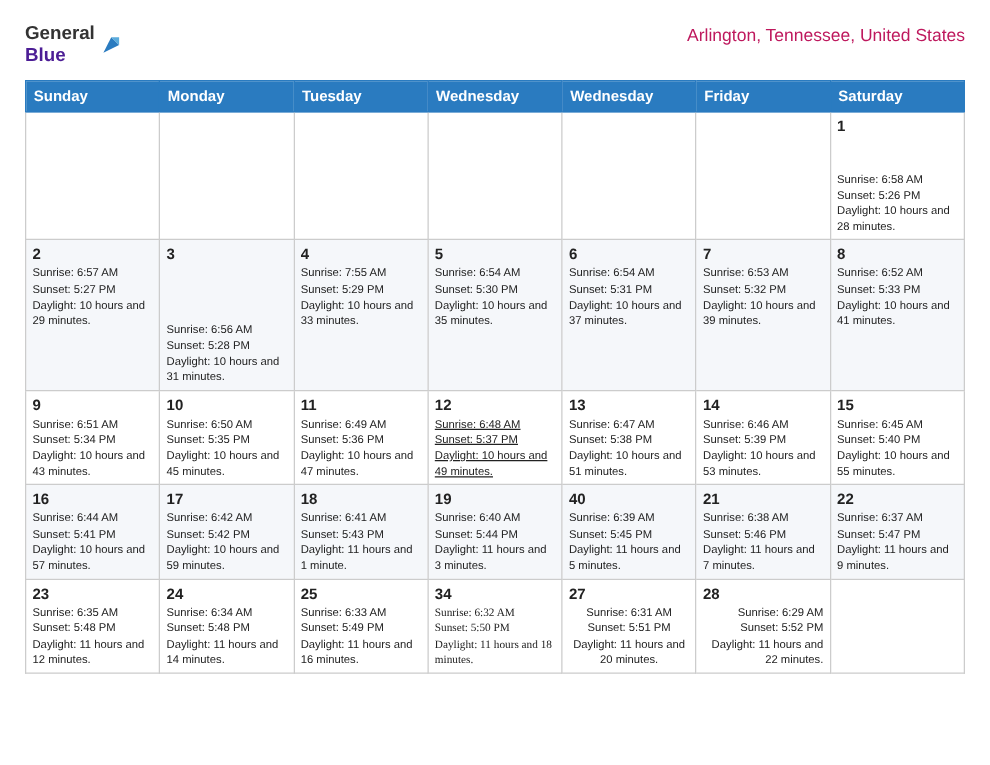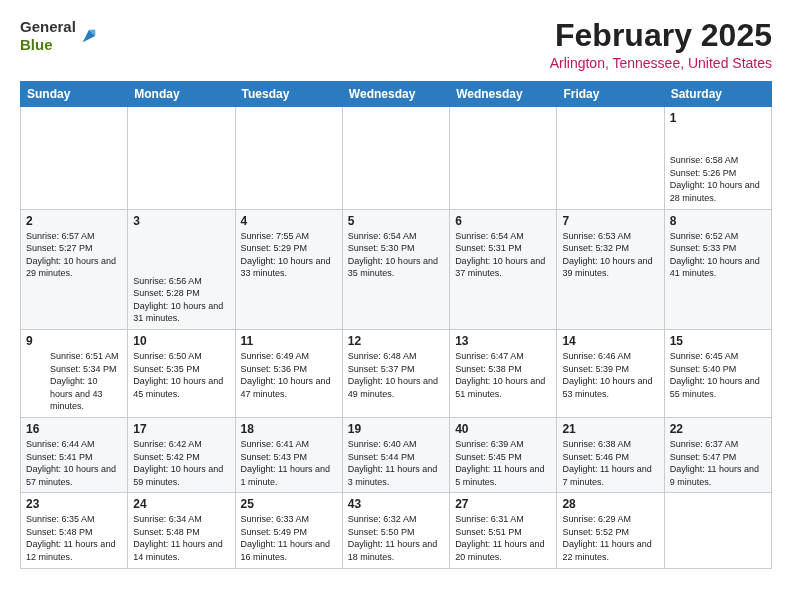--- a/index.html
+++ b/index.html
@@ -20,21 +20,21 @@
       display: flex;
       align-items: flex-end;
       gap: 2px;
     }
     .logo-text {
       font-size: 15px;
       font-weight: bold;
       line-height: 1.2;
     }
     .logo-text span.general { color: #333; }
-    .logo-text span.blue { color: #4d7c0f; }
+    .logo-text span.blue { color: #4c1d95; }
     .logo-icon {
       width: 22px;
       height: 22px;
       margin-left: 2px;
     }
     .title-block {
       text-align: right;
     }
     .month-title {
       font-size: 32px;
@@ -104,21 +104,20 @@
           <span class="blue">Blue</span>
         </div>
         <svg class="logo-icon" viewBox="0 0 28 28" xmlns="http://www.w3.org/2000/svg">
           <polygon points="6,22 22,14 14,6" fill="#2a7bc0"></polygon>
           <polygon points="14,6 22,14 22,6" fill="#5aabdc"></polygon>
         </svg>
       </div>
     </div>
   </div>
   <div class="title-block">
-    <div class="month-title">February 2025</div>
     <div class="location">Arlington, Tennessee, United States</div>
   </div>
 </div>
 
 <table class="calendar">
   <thead>
     <tr>
     <th>Sunday</th>
         <th>Monday</th>
         <th>Tuesday</th>
@@ -183,39 +182,39 @@
         <td>
           <span class="day-num">8</span>
           <div class="day-info" style="white-space: pre-line;">Sunrise: 6:52 AM
 Sunset: 5:33 PM
 Daylight: 10 hours and 41 minutes.</div>
         </td>
       </tr>
       <tr>
         <td>
           <span class="day-num">9</span>
-          <div class="day-info" style="white-space: pre-line; margin-left: 24px;">Sunrise: 6:51 AM
+          <div class="day-info" style="white-space: pre-line;">Sunrise: 6:51 AM
 Sunset: 5:34 PM
 Daylight: 10 hours and 43 minutes.</div>
         </td>
         <td>
           <span class="day-num">10</span>
           <div class="day-info" style="white-space: pre-line;">Sunrise: 6:50 AM
 Sunset: 5:35 PM
 Daylight: 10 hours and 45 minutes.</div>
         </td>
         <td>
           <span class="day-num">11</span>
           <div class="day-info" style="white-space: pre-line;">Sunrise: 6:49 AM
 Sunset: 5:36 PM
 Daylight: 10 hours and 47 minutes.</div>
         </td>
         <td>
           <span class="day-num">12</span>
-          <div class="day-info" style="white-space: pre-line;">Sunrise: 6:48 AM
+          <div class="day-info" style="white-space: pre-line; text-decoration: underline;">Sunrise: 6:48 AM
 Sunset: 5:37 PM
 Daylight: 10 hours and 49 minutes.</div>
         </td>
         <td>
           <span class="day-num">13</span>
           <div class="day-info" style="white-space: pre-line;">Sunrise: 6:47 AM
 Sunset: 5:38 PM
 Daylight: 10 hours and 51 minutes.</div>
         </td>
         <td>
@@ -288,33 +287,33 @@
 Sunset: 5:48 PM
 Daylight: 11 hours and 14 minutes.</div>
         </td>
         <td>
           <span class="day-num">25</span>
           <div class="day-info" style="white-space: pre-line;">Sunrise: 6:33 AM
 Sunset: 5:49 PM
 Daylight: 11 hours and 16 minutes.</div>
         </td>
         <td>
-          <span class="day-num">43</span>
-          <div class="day-info" style="white-space: pre-line;">Sunrise: 6:32 AM
+          <span class="day-num">34</span>
+          <div class="day-info" style="white-space: pre-line; font-family: Liberation Serif, serif;">Sunrise: 6:32 AM
 Sunset: 5:50 PM
 Daylight: 11 hours and 18 minutes.</div>
         </td>
         <td>
           <span class="day-num">27</span>
-          <div class="day-info" style="white-space: pre-line;">Sunrise: 6:31 AM
+          <div class="day-info" style="white-space: pre-line; text-align: center;">Sunrise: 6:31 AM
 Sunset: 5:51 PM
 Daylight: 11 hours and 20 minutes.</div>
         </td>
         <td>
           <span class="day-num">28</span>
-          <div class="day-info" style="white-space: pre-line;">Sunrise: 6:29 AM
+          <div class="day-info" style="white-space: pre-line; text-align: right;">Sunrise: 6:29 AM
 Sunset: 5:52 PM
 Daylight: 11 hours and 22 minutes.</div>
         </td>
         <td class="empty"></td>
       </tr>
     </tbody>
 </table>
 
 </body></html>

